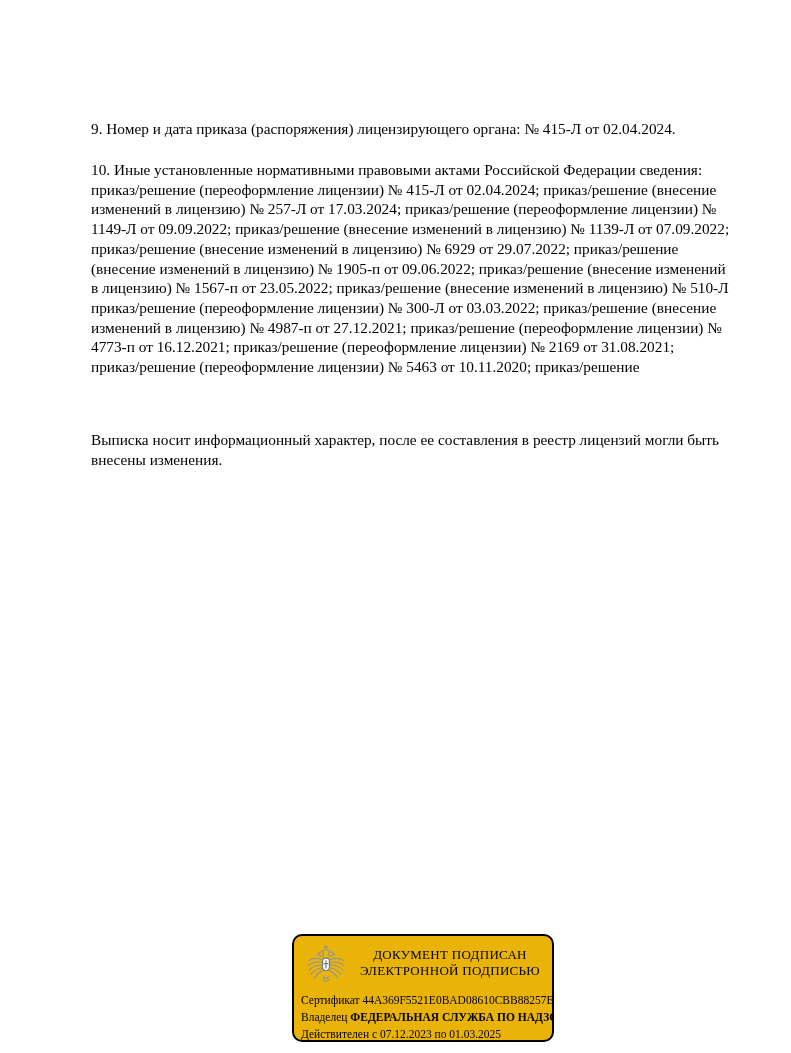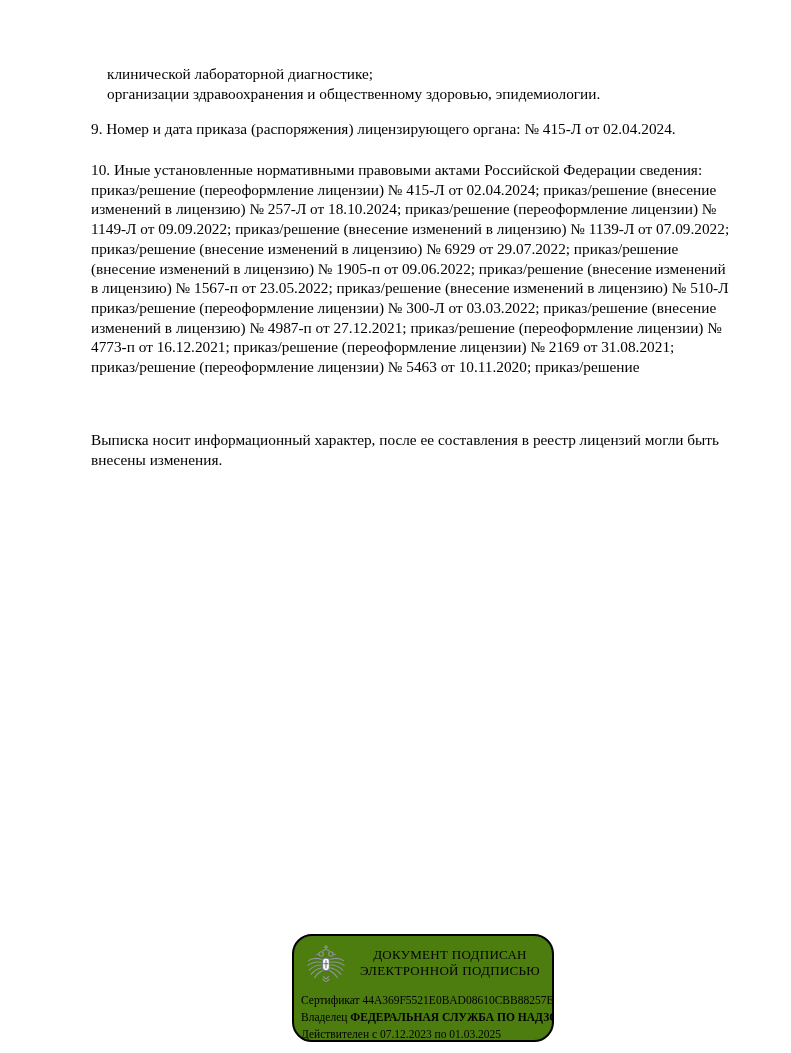--- a/index.html
+++ b/index.html
@@ -24,22 +24,22 @@
 
   
   .stamp {
     position: absolute;
     left: 292px;
     top: 934px;
     width: 262px;
     height: 108px;
     box-sizing: border-box;
     border: 2px solid #000000;
-    border-radius: 20px;
-    background: #4d7c0f;
+    border-radius: 10px;
+    background: #eab308;
     overflow: hidden;
   }
   .stamp-top {
     position: absolute;
     left: 0; top: 0; right: 0;
     height: 54px;
     display: flex;
     align-items: flex-start;
   }
   .stamp-emblem {
@@ -68,33 +68,29 @@
     overflow: hidden;
   }
   .stamp-row { white-space: nowrap; overflow: hidden; }
   .owner-value { font-weight: bold; }
 </style>
 </head>
 <body>
 
 <div class="page">
 
-  <div class="abs" id="continued-block">
-    <div class="doc-line">клинической лабораторной диагностике;</div>
-    <div class="doc-line">организации здравоохранения и общественному здоровью, эпидемиологии.</div>
-  </div>
 
   <div class="abs" id="clause9-block">
     <div class="doc-line">9. Номер и дата приказа (распоряжения) лицензирующего органа: № 415-Л от 02.04.2024.</div>
   </div>
 
   <div class="abs" id="clause10-block">
     <div class="doc-line">10. Иные установленные нормативными правовыми актами Российской Федерации сведения:</div>
     <div class="doc-line">приказ/решение (переоформление лицензии) № 415-Л от 02.04.2024; приказ/решение (внесение</div>
-    <div class="doc-line">изменений в лицензию) № 257-Л от 18.10.2024; приказ/решение (переоформление лицензии) №</div>
+    <div class="doc-line">изменений в лицензию) № 257-Л от 17.03.2024; приказ/решение (переоформление лицензии) №</div>
     <div class="doc-line">1149-Л от 09.09.2022; приказ/решение (внесение изменений в лицензию) № 1139-Л от 07.09.2022;</div>
     <div class="doc-line">приказ/решение (внесение изменений в лицензию) № 6929 от 29.07.2022; приказ/решение</div>
     <div class="doc-line">(внесение изменений в лицензию) № 1905-п от 09.06.2022; приказ/решение (внесение изменений</div>
     <div class="doc-line">в лицензию) № 1567-п от 23.05.2022; приказ/решение (внесение изменений в лицензию) № 510-Л</div>
     <div class="doc-line">приказ/решение (переоформление лицензии) № 300-Л от 03.03.2022; приказ/решение (внесение</div>
     <div class="doc-line">изменений в лицензию) № 4987-п от 27.12.2021; приказ/решение (переоформление лицензии) №</div>
     <div class="doc-line">4773-п от 16.12.2021; приказ/решение (переоформление лицензии) № 2169 от 31.08.2021;</div>
     <div class="doc-line">приказ/решение (переоформление лицензии) № 5463 от 10.11.2020; приказ/решение</div>
   </div>
 

